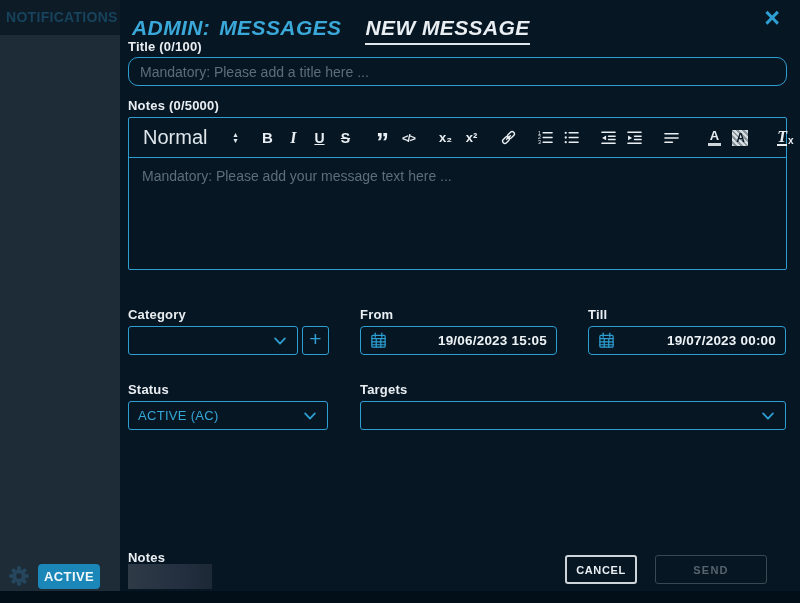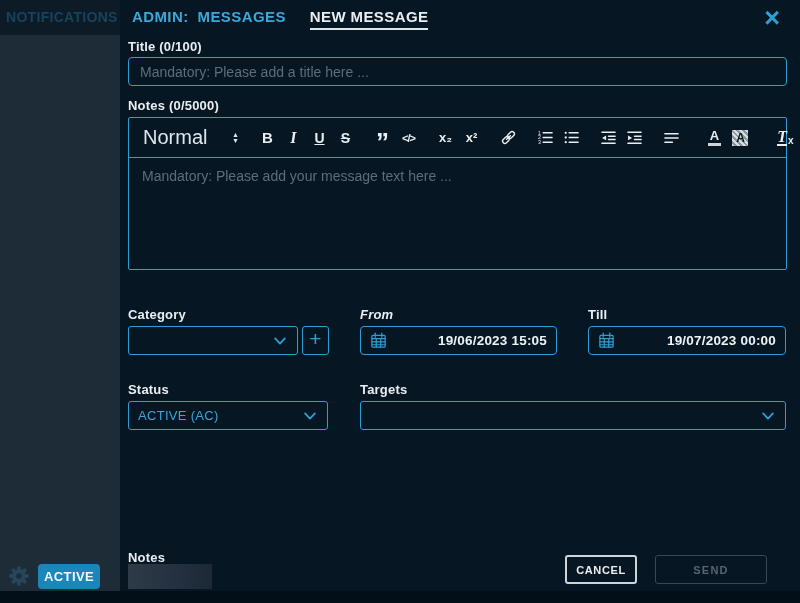--- a/index.html
+++ b/index.html
@@ -13,31 +13,31 @@
   .sidebar-header{position:absolute;left:0;top:0;width:120px;height:35px;background:#0d1b26;overflow:hidden;}
   .page-title{position:absolute;left:6px;top:9px;color:#17435c;font-weight:700;font-size:14px;
     white-space:nowrap;letter-spacing:.3px;}
   .gear{position:absolute;left:8px;top:565px;width:22px;height:22px;}
   .admin-btn{position:absolute;left:38px;top:564px;width:62px;height:25px;background:#1a87b8;
     border:none;border-radius:4px;color:#f2f7fa;font-weight:700;font-size:13px;letter-spacing:.4px;
     font-family:inherit;display:flex;align-items:center;justify-content:center;cursor:pointer;}
   .bottom-strip{position:absolute;left:0;top:591px;width:800px;height:12px;background:#020e18;}
   
   .panel{position:absolute;left:120px;top:0;width:680px;height:591px;background:#071623;}
-  .panel-header{position:absolute;left:12px;top:8px;display:flex;align-items:baseline;font-size:15px;}
+  .panel-header{position:absolute;left:12px;top:8px;display:flex;align-items:baseline;font-size:21px;font-style:italic;}
   .crumb-cyan{color:#3aa9d9;font-weight:700;letter-spacing:.4px;}
-  .crumb-gap{margin-left:9px;}
+  .crumb-gap{margin-left:9px;margin-top:8px;}
   .crumb-current{margin-left:24px;color:#e9eef2;font-weight:700;letter-spacing:.4px;
     border-bottom:2px solid #dfe7ec;padding-bottom:3px;}
   .close-btn{position:absolute;right:14px;top:0px;color:#2d9fd3;font-size:27px;font-weight:700;
     background:none;border:none;cursor:pointer;line-height:34px;font-family:inherit;}
   .field-label{position:absolute;color:#e9eef2;font-size:13px;font-weight:700;letter-spacing:.2px;}
   
   .text-input{position:absolute;box-sizing:border-box;background:transparent;border:1px solid #2d9fd3;
-    border-radius:4px;color:#e9eef2;font-size:14px;padding:0 11px;font-family:inherit;outline:none;}
+    border-radius:10px;color:#e9eef2;font-size:14px;padding:0 11px;font-family:inherit;outline:none;}
   .text-input::placeholder{color:#5d6e7a;opacity:1;}
   
   .editor{position:absolute;left:8px;top:117px;width:659px;height:153px;box-sizing:border-box;
     border:1px solid #2d9fd3;border-radius:2px;}
   .toolbar{height:40px;box-sizing:border-box;border-bottom:1px solid #2d9fd3;display:flex;
     align-items:center;padding:0 10px;color:#e9eef2;}
   .tb-group{display:flex;align-items:center;margin-right:11px;}
   .tb-btn{width:26px;height:26px;display:flex;align-items:center;justify-content:center;
     background:none;border:none;color:#e9eef2;cursor:pointer;padding:0;font-family:inherit;}
   .tb-btn svg{stroke:#e9eef2;fill:none;stroke-width:1.5;stroke-linecap:round;}
@@ -255,21 +255,21 @@
 
     <div class="field-label" style="left:8px;top:307px;">Category</div>
     <div class="select" style="left:8px;top:326px;width:170px;">
       <span class="sel-value"></span>
       <svg viewBox="0 0 18 18" width="16" height="16" style="stroke:#2d9fd3;fill:none;stroke-width:2;stroke-linecap:round;stroke-linejoin:round;">
         <polyline points="3.5,6 9,12 14.5,6"></polyline>
       </svg>
     </div>
     <button class="plus-btn" style="left:182px;top:326px;">+</button>
 
-    <div class="field-label" style="left:240px;top:307px;font-style:italic;">From</div>
+    <div class="field-label" style="left:240px;top:307px;">From</div>
     <div class="datepicker" style="left:240px;top:326px;width:197px;">
       <span style="display:flex;">
         <svg viewBox="0 0 18 18" width="17" height="17" style="stroke:#2d9fd3;fill:none;stroke-width:1.3;stroke-linecap:round;">
           <rect x="2" y="3.5" width="14" height="12.5" rx="1"></rect>
           <line x1="5.5" y1="1.3" x2="5.5" y2="5.5"></line>
           <line x1="12.5" y1="1.3" x2="12.5" y2="5.5"></line>
           <line x1="2" y1="7" x2="16" y2="7"></line>
           <line x1="2" y1="10.5" x2="16" y2="10.5"></line>
           <line x1="2" y1="13.5" x2="16" y2="13.5"></line>
           <line x1="6.6" y1="7" x2="6.6" y2="16"></line>

